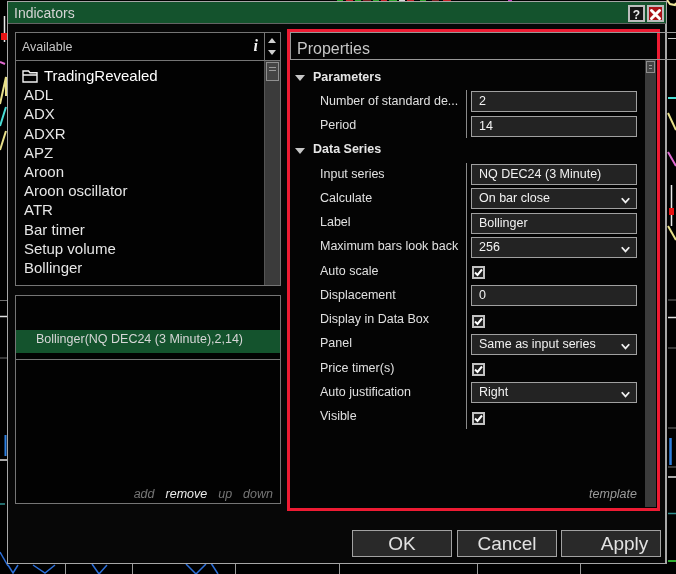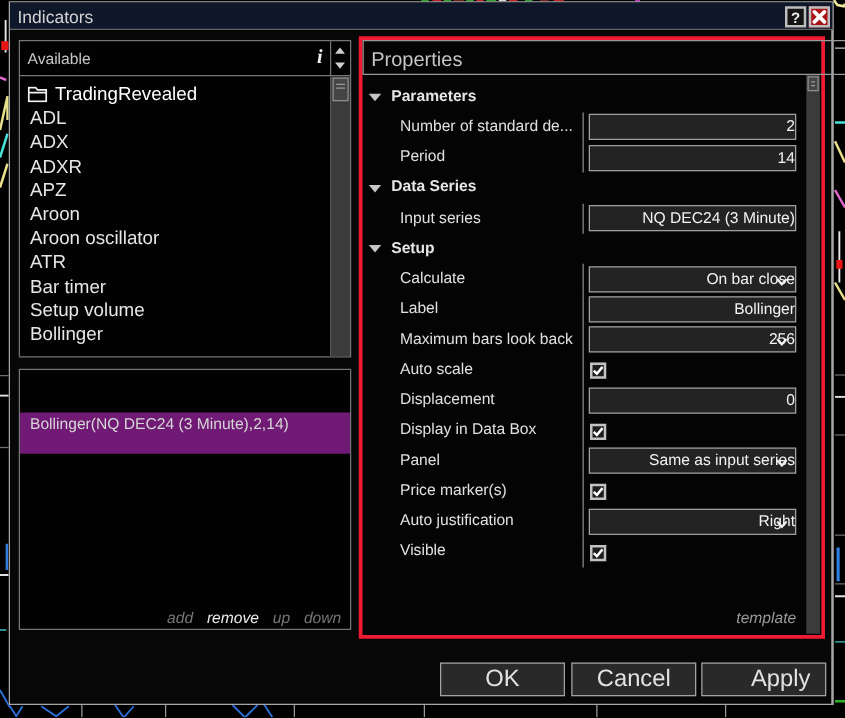--- a/index.html
+++ b/index.html
@@ -3,21 +3,21 @@
 <meta charset="utf-8">
 <style>
   * { margin:0; padding:0; box-sizing:border-box; }
   html,body { width:676px; height:574px; background:#000; overflow:hidden;
     font-family:"Liberation Sans", sans-serif; }
   #stage { position:relative; width:676px; height:574px; background:#000; }
   #bg { position:absolute; left:0; top:0; z-index:0; }
   #dlg { position:absolute; left:7px; top:1px; width:660px; height:563px;
     border:1px solid #a6a6a6; border-right:2px solid #a6a6a6; background:#070707; z-index:2; }
   #title { position:absolute; left:0; top:0; width:658px; height:22px;
-    background:#0f172a; border-bottom:1px solid #646464; }
+    background:#14532d; border-bottom:1px solid #646464; }
   #title .txt { position:absolute; left:6px; top:3px; font-size:14px; color:#d4d4d4; }
   .tbtn { position:absolute; top:3px; width:17px; height:17px; border:2px solid #bdbdbd;
     background:#141414; }
   #helpb { left:620px; }
   #closeb { left:639px; background:#a91116; }
   .panel { position:absolute; border:1px solid #757575; background:#020202; }
   .phead { position:absolute; left:0; top:0; right:0; height:28px; border-bottom:1px solid #757575;
     color:#c6c6c6; font-size:12.5px; }
   .phead .lbl { position:absolute; left:6px; top:7px; }
   .spin { position:absolute; top:0; right:0; width:16px; height:27px; border-left:1px solid #757575; }
@@ -28,37 +28,37 @@
   .sctrack { position:absolute; background:#3b3b3b; }
   .scthumb { position:absolute; left:1px; top:1px; background:#454545; border:1px solid #8f8f8f; }
   .scthumb i { position:absolute; left:2px; right:2px; height:1px; background:#9a9a9a; display:block; }
   
   #avail { left:7px; top:30px; width:266px; height:254px; }
   #avlist { position:absolute; left:0; top:33px; font-size:15px; color:#e6e6e6; }
   #avlist .row { height:19.2px; line-height:19.2px; padding-left:8px; white-space:nowrap; }
   
   #conf { left:7px; top:293px; width:266px; height:209px; }
   #conf .phead { height:29px;margin-top:35px; }
-  #selrow { position:absolute; left:0; top:34px; width:264px; height:33px; background:#701a75;
-    color:#d6d6d6; font-size:12.5px; line-height:19px; padding-left:8px; white-space:nowrap; }
+  #selrow { position:absolute; left:0; top:34px; width:264px; height:23px; background:#14532d;
+    color:#d6d6d6; font-size:12.5px; line-height:19px; padding-left:20px; white-space:nowrap; }
   #links { position:absolute; right:7px; bottom:2px; font-size:12.5px; font-style:italic; color:#757575; }
   #links span { margin-left:11px; }
   #links .on { color:#ececec; }
   
   #props { position:absolute; left:279px; top:27px; width:373px; height:482px;
     border:3px solid #ee1b33; background:#040404; }
   #phead2 { position:absolute; left:0; top:0; width:421px; height:28px; border:1px solid #989898;
     color:#c6c6c6; font-size:16px; }
   #phead2 .lbl { position:absolute; left:6px; top:7px; }
   #phead2 .spin { width:13px; height:28px; right:-1px; top:-1px; }
   #phead2 .spin .up { left:2px; top:6px; border-left-width:4px; border-right-width:4px; border-bottom-width:5px; }
   #phead2 .spin .dn { left:2px; top:17px; border-left-width:4px; border-right-width:4px; border-top-width:5px; }
   #ptrack { left:355px; top:28px; width:11px; height:447px; }
   .prow.p::before { content:''; position:absolute; left:176px; top:0; bottom:0; width:1px; background:#8a8a8a; }
-  #pgrid { position:absolute; left:0; top:33.5px; width:317px;text-align:right; }
+  #pgrid { position:absolute; left:0; top:33.5px; width:317px; }
   .prow { position:relative; height:24.25px; }
   .sect { position:absolute; left:23px; top:4px; font-size:12.5px; font-weight:bold; color:#e6e6e6; }
   .tri { position:absolute; left:5px; top:9.5px; width:0; height:0;
     border-left:5.25px solid transparent; border-right:5.25px solid transparent; border-top:6px solid #c6c6c6; }
   .plabel { position:absolute; left:30px; top:4px; font-size:12.5px; color:#e0e0e0; white-space:nowrap; }
   .field { position:absolute; left:181px; top:1.5px; width:166px; height:21px; border:1px solid #a0a0a0;
     background:#232323; color:#f2f2f2; font-size:12.5px; line-height:19px; padding-left:7px; white-space:nowrap; }
   .chev { position:absolute; right:6px; top:8px; width:9px; height:7px; }
   .cb { position:absolute; left:182px; top:6.5px; width:13px; height:13px; border:2px solid #c3c3c3;
     background:#1d1d1d; }
@@ -210,24 +210,20 @@
             <div class="field">14</div>
           </div>
         <div class="prow">
             <div class="tri"></div>
             <div class="sect">Data Series</div>
           </div>
         <div class="prow p">
             <div class="plabel">Input series</div>
             <div class="field">NQ DEC24 (3 Minute)</div>
           </div>
-        <div class="prow">
-            <div class="tri"></div>
-            <div class="sect">Setup</div>
-          </div>
         <div class="prow p">
             <div class="plabel">Calculate</div>
             <div class="field">On bar close<svg class="chev" viewBox="0 0 12 8">
                 <path d="M1 1 L6 6.5 L11 1" stroke="#f0f0f0" stroke-width="2.4" fill="none"></path>
               </svg></div>
           </div>
         <div class="prow p">
             <div class="plabel">Label</div>
             <div class="field">Bollinger</div>
           </div>
@@ -257,21 +253,21 @@
               </svg>
             </div>
           </div>
         <div class="prow p">
             <div class="plabel">Panel</div>
             <div class="field">Same as input series<svg class="chev" viewBox="0 0 12 8">
                 <path d="M1 1 L6 6.5 L11 1" stroke="#f0f0f0" stroke-width="2.4" fill="none"></path>
               </svg></div>
           </div>
         <div class="prow p">
-            <div class="plabel">Price marker(s)</div>
+            <div class="plabel">Price timer(s)</div>
             <div class="cb">
               <svg width="9" height="9" viewBox="0 0 9 9" style="display:block">
                 <path d="M1 4.5 L3.5 7 L8 1.5" stroke="#fff" stroke-width="2" fill="none"></path>
               </svg>
             </div>
           </div>
         <div class="prow p">
             <div class="plabel">Auto justification</div>
             <div class="field">Right<svg class="chev" viewBox="0 0 12 8">
                 <path d="M1 1 L6 6.5 L11 1" stroke="#f0f0f0" stroke-width="2.4" fill="none"></path>

